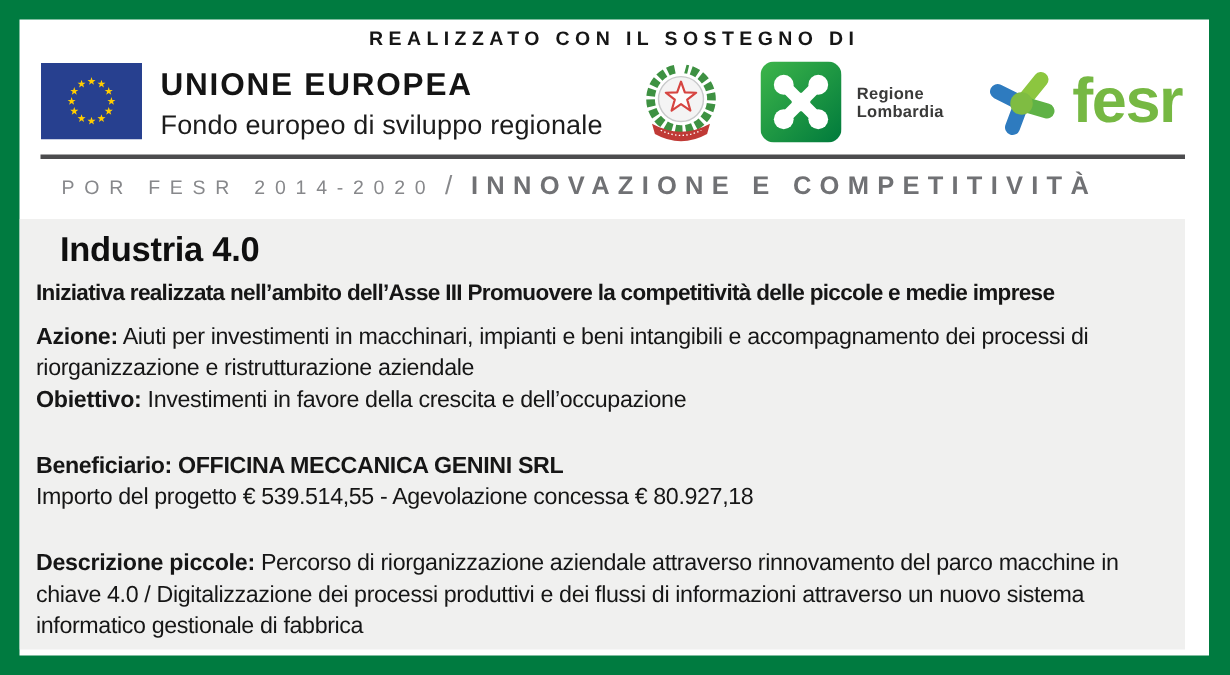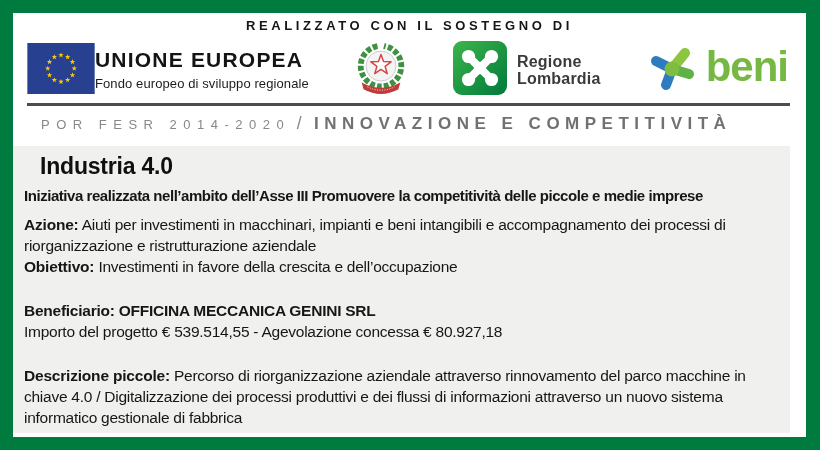--- a/index.html
+++ b/index.html
@@ -28,31 +28,31 @@
     padding-top:5px;
     height:25px;
   }
   .logo-row {
     display:flex;
     align-items:center;
     justify-content:space-between;
     padding:2px 18px 0 14px;
     height:62px;
   }
-  .eu-block { display:flex; align-items:center; gap:0; }
+  .eu-block { display:flex; align-items:center; gap:12px; }
   .eu-text .eu-title {
     font-weight:bold; font-size:21px; letter-spacing:1.2px;
     color:#141414; line-height:1.05;
   }
   .eu-text .eu-sub {
-    font-size:13px; color:#1c1c1c; margin-top:4px; letter-spacing:0.1px;
+    font-size:18px; color:#1c1c1c; margin-top:4px; letter-spacing:0.1px;
   }
   .lomb-block { display:flex; align-items:center; gap:10px; }
   .lomb-text {
-    font-size:16px; font-weight:600; color:#3a3a39;
+    font-size:11px; font-weight:600; color:#3a3a39;
     line-height:1.08; letter-spacing:0.2px;
   }
   .fesr-block { display:flex; align-items:center; gap:6px; }
   .fesr-word {
     font-size:42px; font-weight:bold; color:var(--fesr-green,#76B843);
     letter-spacing:-1px; line-height:1; padding-bottom:6px;
   }
   .program-bar {
     margin:3px 16px 0 14px;
     border-top:3px solid #4c4c4e;
@@ -178,21 +178,21 @@
           <svg width="56" height="56" viewBox="0 0 56 56">
             <g stroke-linecap="round" fill="none">
               <line x1="28" y1="29" x2="41" y2="13" stroke="var(--fesr-green-light,#8CC63F)" stroke-width="10"></line>
               <line x1="28" y1="29" x2="12" y2="21" stroke="var(--fesr-blue,#2E7BBF)" stroke-width="10"></line>
               <line x1="28" y1="29" x2="22" y2="45" stroke="var(--fesr-blue,#2E7BBF)" stroke-width="10"></line>
               <line x1="28" y1="29" x2="45" y2="34" stroke="#5FB246" stroke-width="10"></line>
             </g>
             <circle cx="28" cy="29" r="7.5" fill="#7FBC42"></circle>
           </svg>
         </span>
-        <div class="fesr-word">beni</div>
+        <div class="fesr-word">fesr</div>
       </div>
 
     </div>
 
     <div class="program-bar">
       <span class="program-left">POR FESR 2014-2020</span>
       <span class="program-sep">/</span>
       <span class="program-right">INNOVAZIONE E COMPETITIVITÀ</span>
     </div>
 

